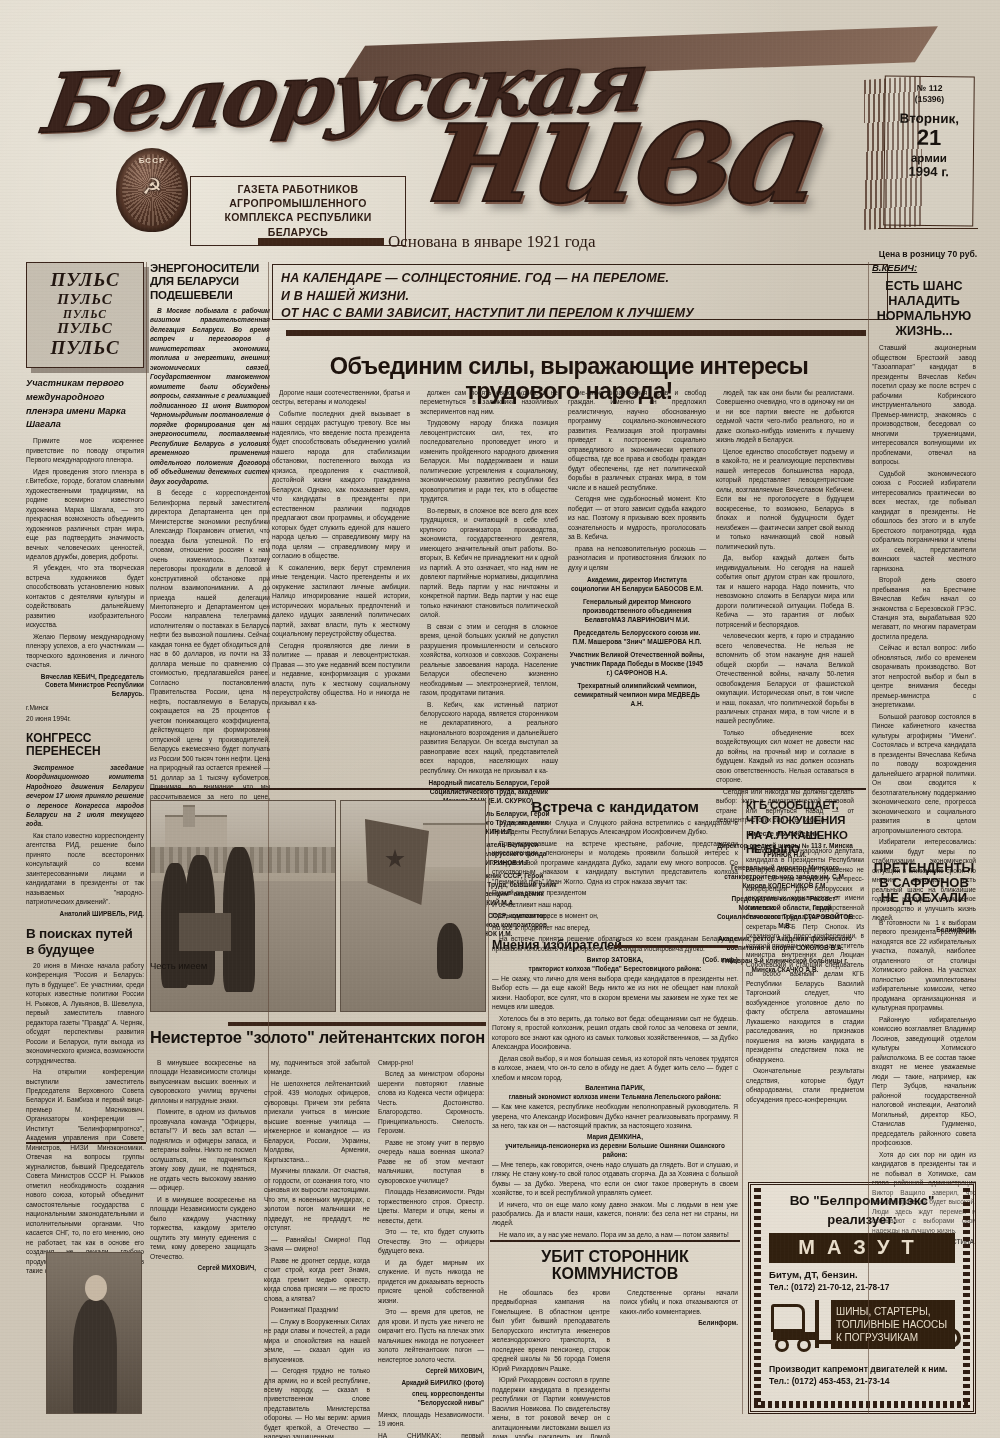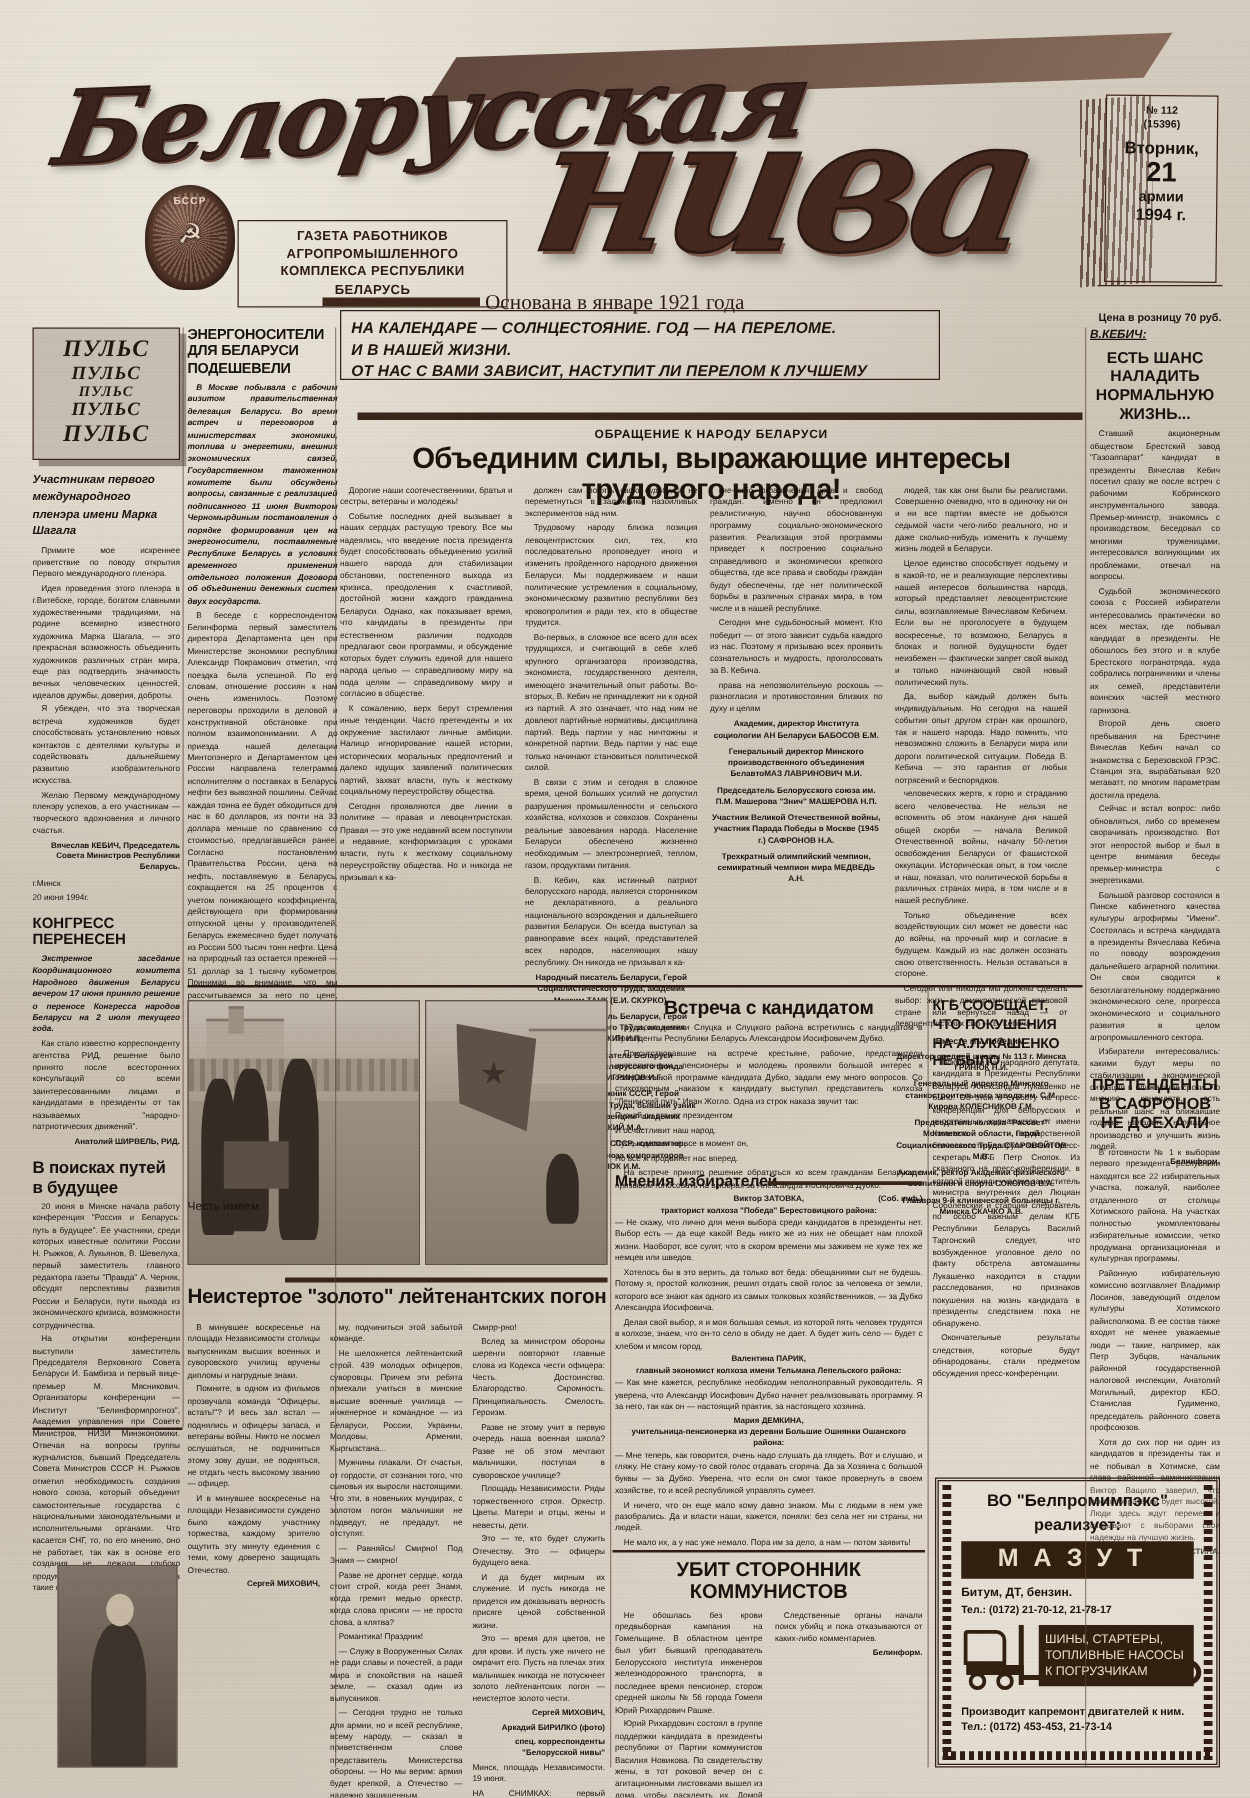--- a/index.html
+++ b/index.html
@@ -143,21 +143,21 @@
     font-size:13.5px; font-weight:bold; line-height:1.12; margin:8px 0 4px; letter-spacing:-.2px;
   }
   .c1-head-sm { font-size:12px; font-weight:bold; line-height:1.12; margin:8px 0 4px; }
 
   
   #col2 { position:absolute; left:150px; top:262px; width:120px; }
   .c2-head { font-size:11.5px; font-weight:bold; line-height:1.16; letter-spacing:-.2px; }
 
   
   #banner {
-    position:absolute; left:272px; top:248px; width:480px; height:56px;
+    position:absolute; left:272px; top:264px; width:616px; height:56px;
     border:1.3px solid #332015;
     padding:5px 8px;
   }
   #banner div {
     font-size:12.4px; font-weight:bold; font-style:italic; line-height:1.42;
     letter-spacing:.2px; color:#21140e;
   }
   #banner-bar { position:absolute; left:286px; top:330px; width:580px; height:6px; background:#3b2418; }
   #kicker {
     position:absolute; left:272px; top:342px; width:594px; text-align:center;
@@ -318,21 +318,20 @@
       <div class="byline">Белинформ.</div>
     </div>
   </div>
 
   <div id="banner">
     <div>НА КАЛЕНДАРЕ — СОЛНЦЕСТОЯНИЕ. ГОД — НА ПЕРЕЛОМЕ.</div>
     <div>И В НАШЕЙ ЖИЗНИ.</div>
     <div>ОТ НАС С ВАМИ ЗАВИСИТ, НАСТУПИТ ЛИ ПЕРЕЛОМ К ЛУЧШЕМУ</div>
   </div>
   <div id="banner-bar"></div>
-  <div id="kicker">ОБРАЩЕНИЕ К НАРОДУ БЕЛАРУСИ</div>
   <div id="lead-head">Объединим силы, выражающие интересы трудового народа!</div>
 
   <div class="mcol col-text" id="m1">
     <p>Дорогие наши соотечественники, братья и сестры, ветераны и молодежь!</p>
     <p>Событие последних дней вызывает в наших сердцах растущую тревогу. Все мы надеялись, что введение поста президента будет способствовать объединению усилий нашего народа для стабилизации обстановки, постепенного выхода из кризиса, преодоления к счастливой, достойной жизни каждого гражданина Беларуси. Однако, как показывает время, что кандидаты в президенты при естественном различии подходов предлагают свои программы, и обсуждение которых будет служить единой для нашего народа целью — справедливому миру на пода целям — справедливому миру и согласию в обществе.</p>
     <p>К сожалению, верх берут стремления иные тенденции. Часто претенденты и их окружение застилают личные амбиции. Налицо игнорирование нашей истории, исторических моральных предпочтений и далеко идущих заявлений политических партий, захват власти, путь к жесткому социальному переустройству общества.</p>
     <p>Сегодня проявляются две линии в политике — правая и левоцентристская. Правая — это уже недавний всем поступили и недавние, конформизация с уроками власти, путь к жесткому социальному переустройству общества. Но и никогда не призывал к ка-</p>
   </div>
 
   <div class="mcol col-text" id="m2">

